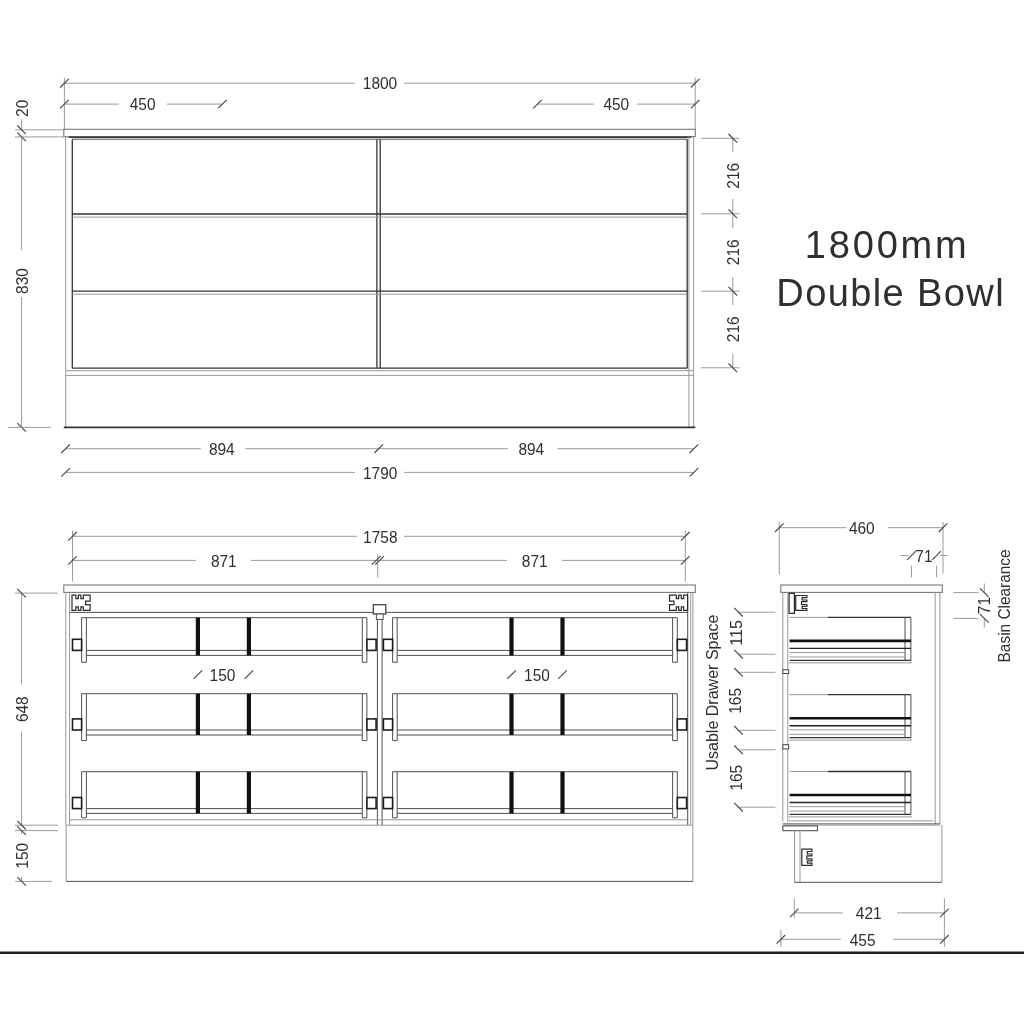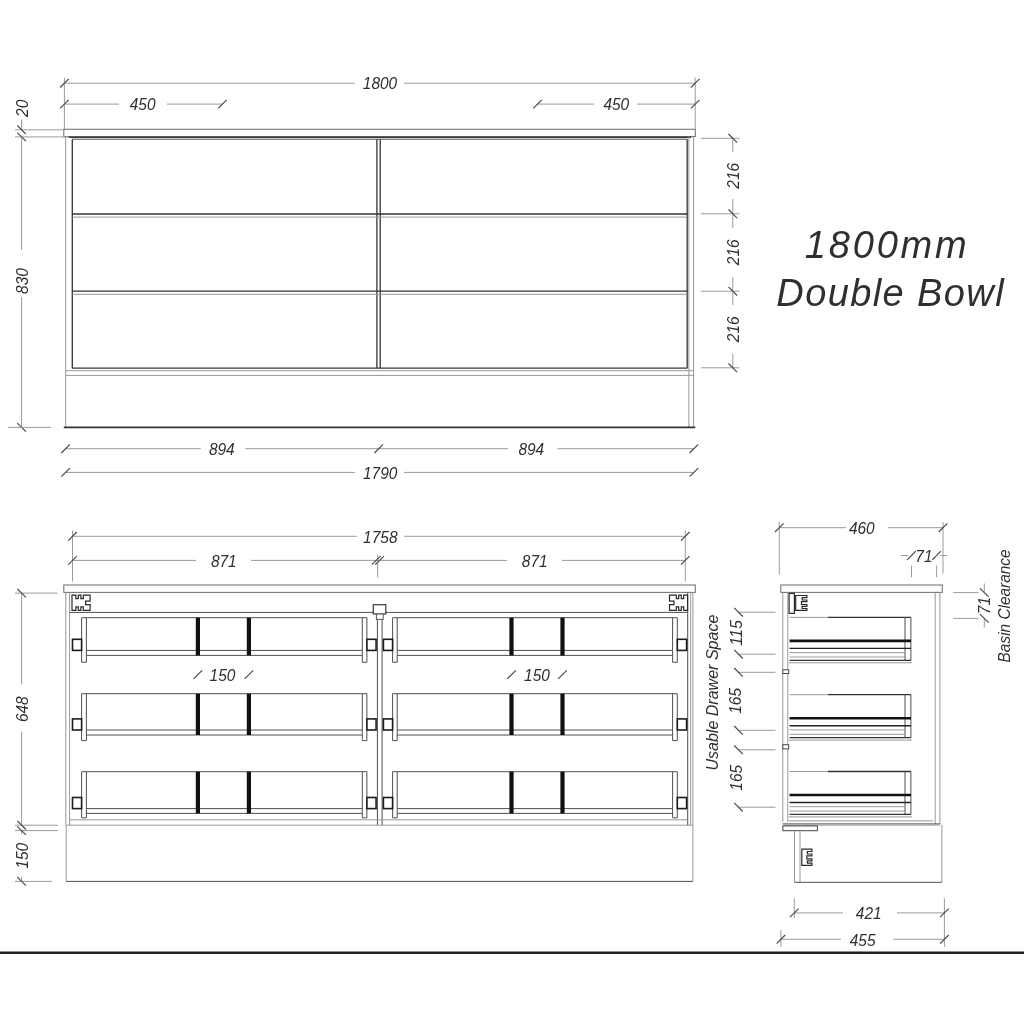--- a/index.html
+++ b/index.html
@@ -1,16 +1,16 @@
 <!DOCTYPE html>
 <html><head>
 <meta charset="utf-8">
 <style>
   html,body{margin:0;padding:0;background:#ffffff;}
-  .wrap{width:1024px;height:1024px;position:relative;background:#ffffff;font-style:italic;}
+  .wrap{width:1024px;height:1024px;position:relative;background:#ffffff;}
   svg{display:block;}
   text{font-family:"Liberation Sans",sans-serif;fill:#2f2f2f;}
   .dt{font-size:17px;}
   .ln{stroke:#989898;stroke-width:1;fill:none;}
   .lm{stroke:#4f4f4f;stroke-width:1;fill:none;}
   .ld{stroke:#333333;stroke-width:1.3;fill:none;}
   .dl{stroke:#9b9b9b;stroke-width:1;fill:none;}
   .tk{stroke:#4a4a4a;stroke-width:1.2;fill:none;}
   .sq{stroke:#2a2a2a;stroke-width:1.2;fill:none;}
 </style>

